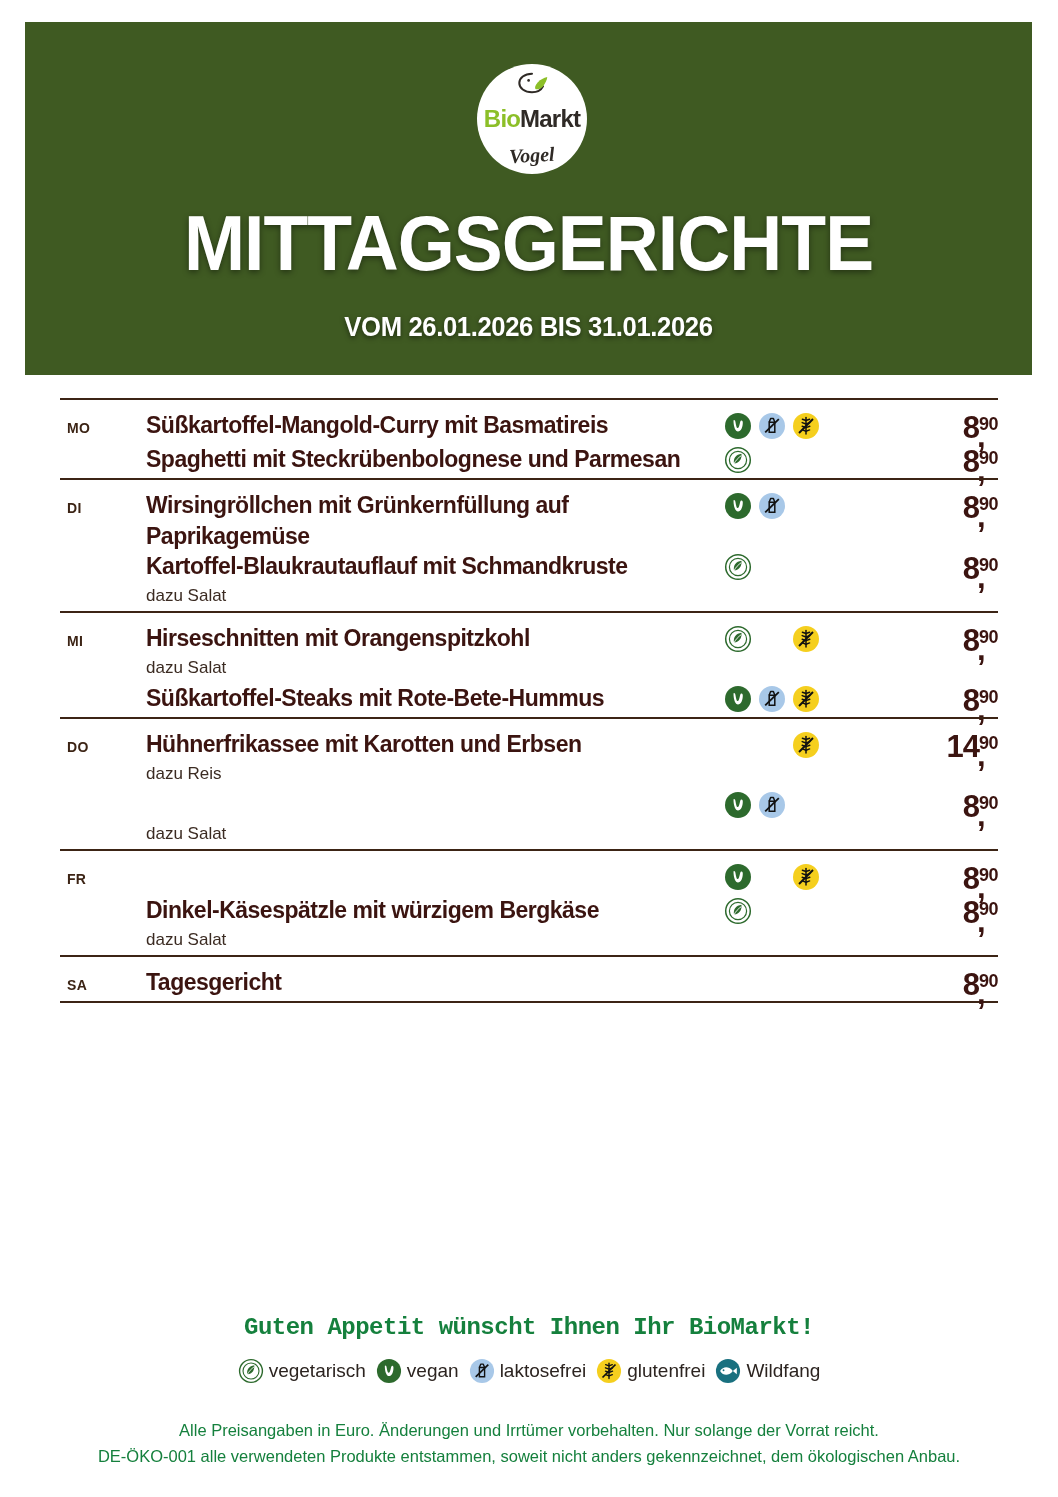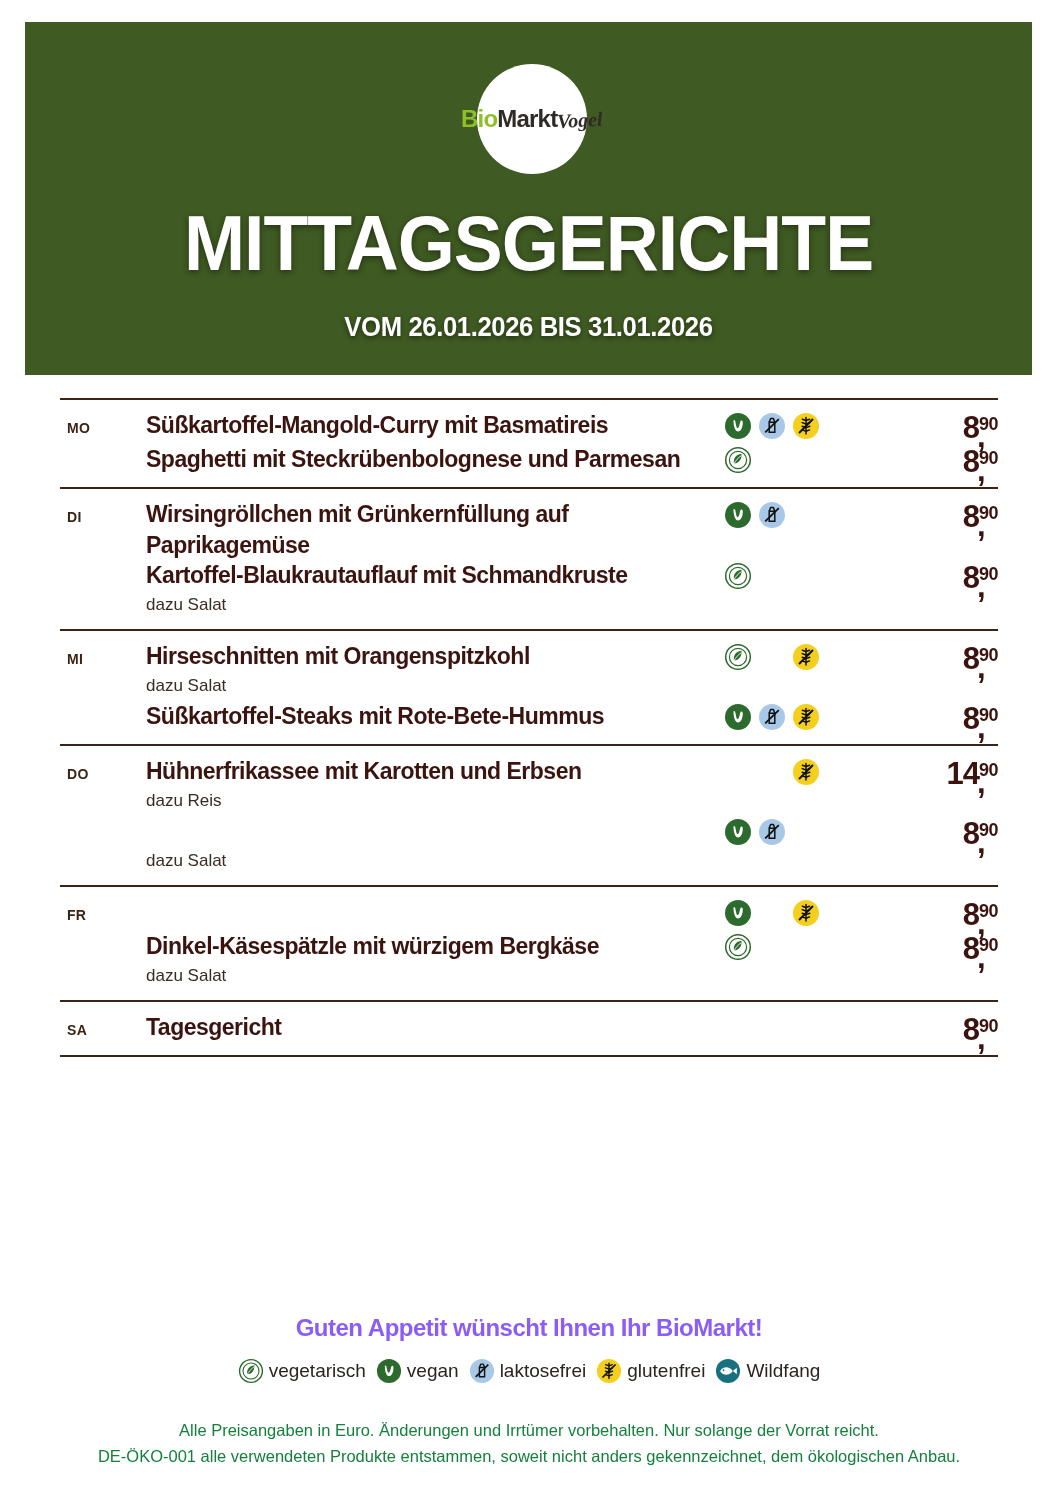--- a/index.html
+++ b/index.html
@@ -100,23 +100,24 @@
   .logo {
     position: absolute;
     left: 477px;
     top: 64px;
     width: 110px;
     height: 110px;
     border-radius: 50%;
     background: #ffffff;
     z-index: 5;
     display: flex;
-    flex-direction: row;
+    flex-direction: column;
     align-items: center;
     justify-content: center;
+    gap: 12px;
   }
   .logo-mark { width: 34px; height: 22px; margin-bottom: 1px; display:block; }
   .logo-bio {
     font-family: "Liberation Sans", sans-serif;
     font-weight: bold;
     font-size: 24px;
     letter-spacing: -0.8px;
     line-height: 1;
   }
   .logo-bio .g { color: #8cbf28; }
@@ -136,21 +137,21 @@
   .menu {
     position: absolute;
     left: 60px;
     top: 398px;
     width: 938px;
   }
 
   .day-row {
     position: relative;
     border-top: 2.5px solid #3c2415;
-    padding: 10px 0 9px 0;
+    padding: 10px 0 0 0;
   }
   .day-row:last-child { border-bottom: 2.5px solid #3c2415; }
 
   .day-label {
     position: absolute;
     left: 7px;
     top: 20px;
     font-family: "Liberation Sans", sans-serif;
     font-weight: bold;
     font-size: 14px;
@@ -227,24 +228,24 @@
   
   .ic { width: 28px; height: 28px; display: block; }
 
   
   .footer-greeting {
     position: absolute;
     left: 0;
     right: 0;
     top: 1314px;
     text-align: center;
-    font-family: Liberation Sans, sans-serif;
+    font-family: Liberation Mono, monospace;
     font-weight: bold;
     font-size: 24px;
-    color: #8b5cf6;
+    color: #15803d;
     letter-spacing: -0.5px;
   }
 
   .legend {
     position: absolute;
     left: 0;
     right: 0;
     top: 1358px;
     display: flex;
     justify-content: center;

